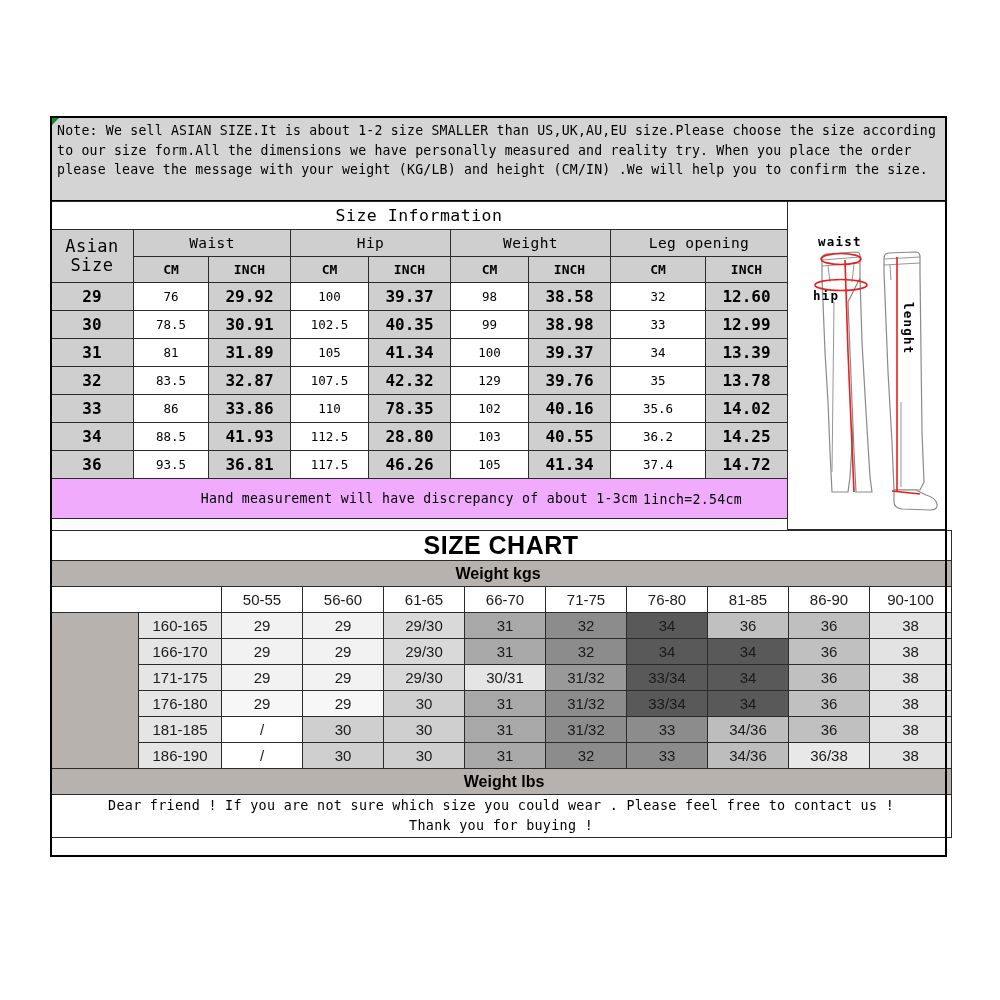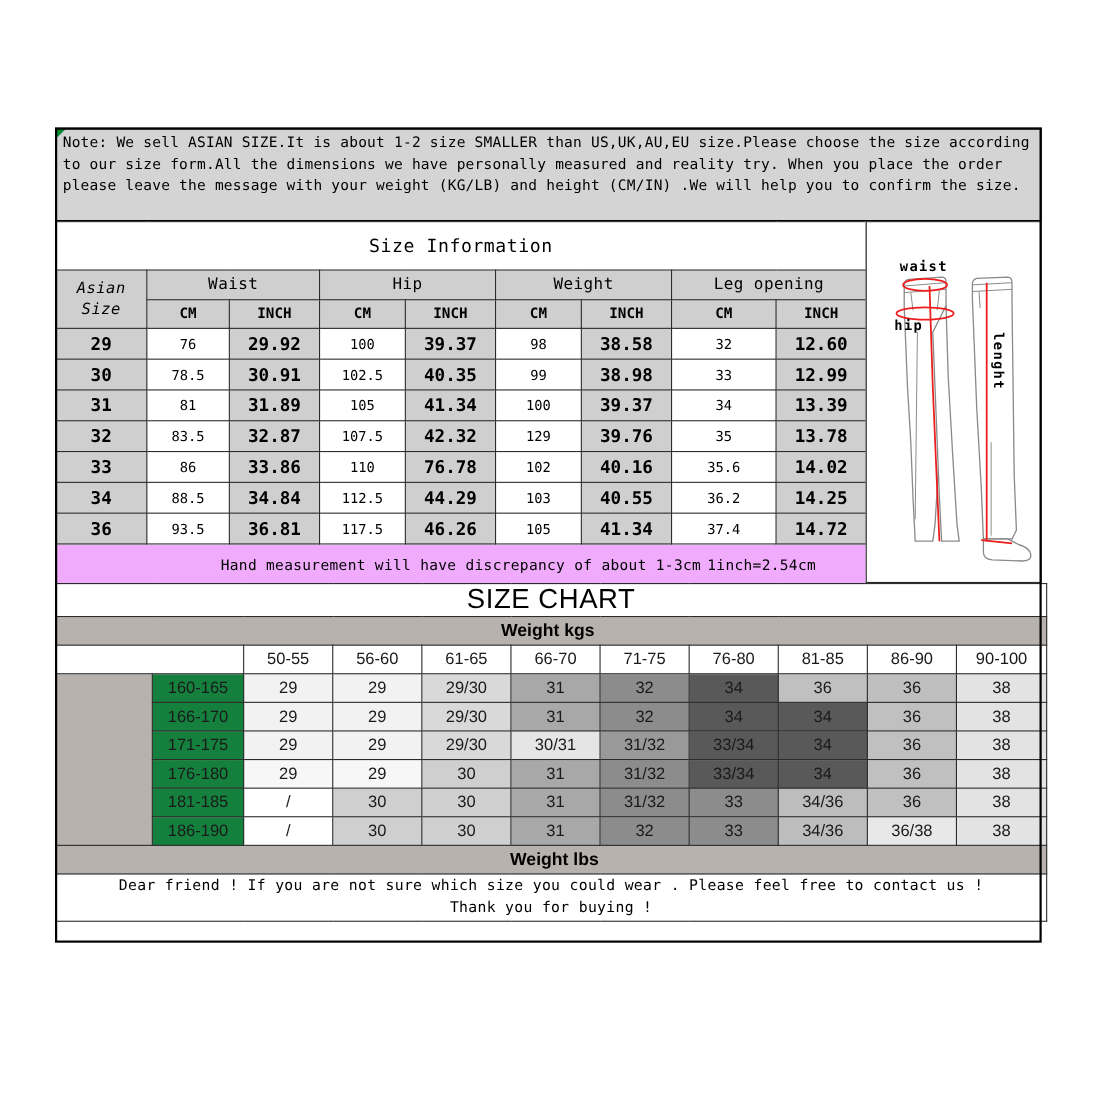--- a/index.html
+++ b/index.html
@@ -51,43 +51,42 @@
   }
   table.si td, table.si th {
     border: 1px solid #2b2b2b;
     text-align: center;
     vertical-align: middle;
     font-family: "DejaVu Sans Mono", monospace;
     color: #000;
     padding: 0;
   }
   .si-title {
-    height: 44px;
+    height: 28px;
     background: #ffffff;
     font-size: 16.5px;
     letter-spacing: 0.5px;
   }
   .si-hdr {
     background: #cfcfcf;
     font-size: 14.5px;
     height: 27px;
     letter-spacing: 0.4px;
   }
   .si-sub {
     background: #cfcfcf;
     font-size: 13px;
     height: 26px;
     font-weight: bold;
   }
   .si-asian {
     background: #cfcfcf;
-    font-size: 14px;
+    font-size: 17px;
     line-height: 19px;
     letter-spacing: 0.5px;
-    font-style: italic;
   }
   td.si-size {
     background: #cfcfcf;
     font-weight: bold;
     font-size: 16px;
     height: 28px;
   }
   td.si-cm {
     background: #ffffff;
     font-size: 12.5px;
@@ -141,21 +140,21 @@
     vertical-align: middle;
     font-family: "Liberation Sans", sans-serif;
     font-size: 15px;
     color: #1a1a1a;
     padding: 0;
     height: 26px;
   }
   .sc-title {
     background: #ffffff;
     height: 28px;
-    font-weight: normal;
+    font-weight: bold;
     font-size: 25px !important;
     letter-spacing: 0.5px;
     color: #000 !important;
     margin-left: 44px;
   }
   .sc-band {
     background: #b7b2ad;
     height: 26px;
     text-align: right;
     padding-right: 6px !important;
@@ -168,21 +167,21 @@
     height: 26px;
     text-align: center;
     padding-left: 6px !important;
     font-weight: bold;
     font-size: 16px !important;
     color: #000 !important;
   }
   .sc-colhdr { background: #ffffff; height: 27px; }
   .sc-corner { background: #ffffff; }
   .sc-leftpad { background: #b7b2ad; border-right: 1px solid #2b2b2b; }
-  .sc-h { background: #15803d; font-size: 15px; }
+  .sc-h { background: #e5e5e5; font-size: 15px; }
   .sc-msg {
     background: #ffffff;
     height: 47px;
     font-family: "DejaVu Sans Mono", monospace !important;
     font-size: 13.4px !important;
     line-height: 20px;
     letter-spacing: 0.3px;
     color: #000 !important;
     padding: 1px 4px !important;
   }
@@ -282,32 +281,32 @@
             <td class="si-cm">129</td>
             <td class="si-in">39.76</td>
             <td class="si-cm">35</td>
             <td class="si-in">13.78</td>
           </tr>
           <tr>
             <td class="si-size">33</td>
             <td class="si-cm">86</td>
             <td class="si-in">33.86</td>
             <td class="si-cm">110</td>
-            <td class="si-in">76.78</td>
+            <td class="si-in">78.35</td>
             <td class="si-cm">102</td>
             <td class="si-in">40.16</td>
             <td class="si-cm">35.6</td>
             <td class="si-in">14.02</td>
           </tr>
           <tr>
             <td class="si-size">34</td>
             <td class="si-cm">88.5</td>
-            <td class="si-in">34.84</td>
+            <td class="si-in">41.93</td>
             <td class="si-cm">112.5</td>
-            <td class="si-in">44.29</td>
+            <td class="si-in">28.80</td>
             <td class="si-cm">103</td>
             <td class="si-in">40.55</td>
             <td class="si-cm">36.2</td>
             <td class="si-in">14.25</td>
           </tr>
           <tr>
             <td class="si-size">36</td>
             <td class="si-cm">93.5</td>
             <td class="si-in">36.81</td>
             <td class="si-cm">117.5</td>

